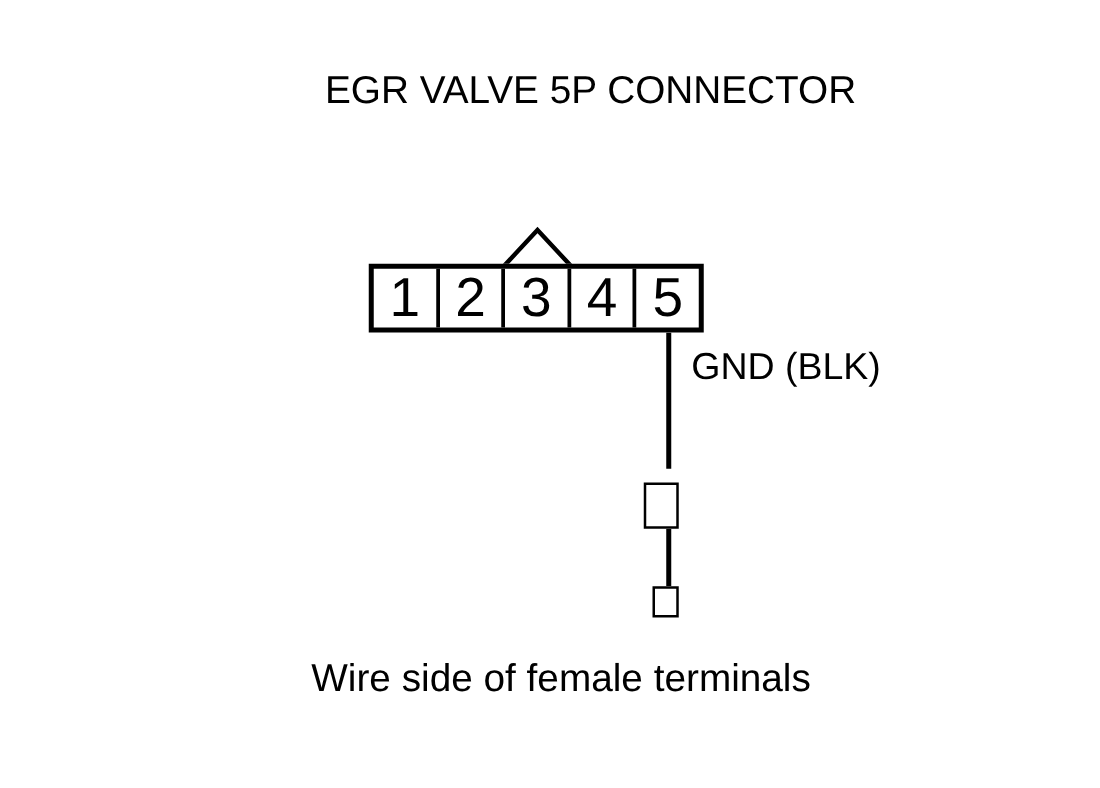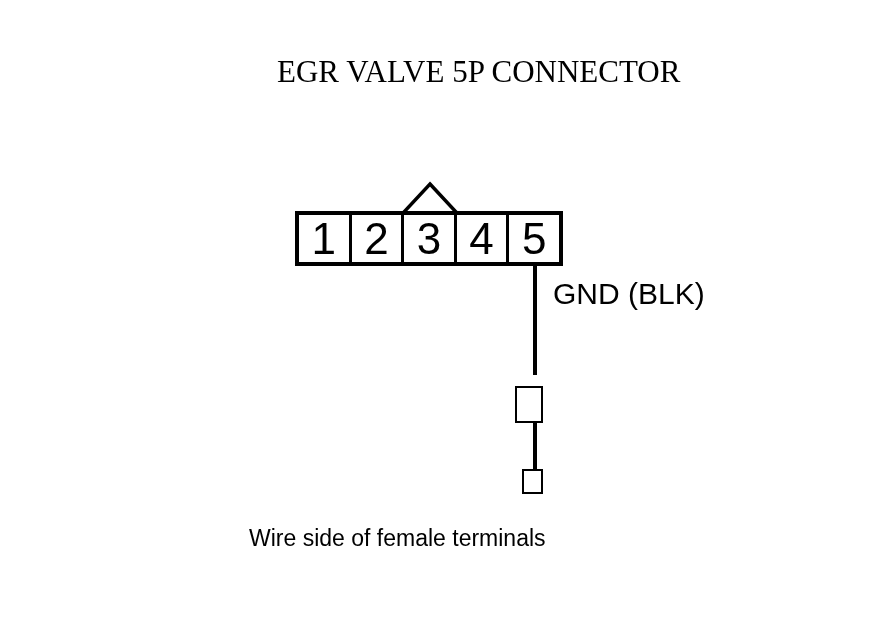--- a/index.html
+++ b/index.html
@@ -12,27 +12,26 @@
     width: 880px;
     height: 630px;
     background: #ffffff;
     overflow: hidden;
     font-family: "Liberation Sans", sans-serif;
     color: #000000;
   }
   .abs { position: absolute; }
 
   .title {
-    left: 277px;
+    left: 260px;
     top: 56px;
     font-size: 31px;
     line-height: 1;
     white-space: nowrap;
     letter-spacing: 0px;
-    font-family: Liberation Serif, serif;
   }
 
   .keying-triangle {
     left: 400px;
     top: 181px;
     width: 60px;
     height: 34px;
     z-index: 1;
   }
 
@@ -99,21 +98,21 @@
     top: 279px;
     font-size: 30px;
     line-height: 1;
     white-space: nowrap;
     text-align: center;
   }
 
   .caption {
     left: 249px;
     top: 527px;
-    font-size: 23px;
+    font-size: 31px;
     line-height: 1;
     white-space: nowrap;
   }
 </style>
 </head>
 <body>
 
 <div class="canvas">
 
   <div class="abs title">EGR VALVE 5P CONNECTOR</div>

